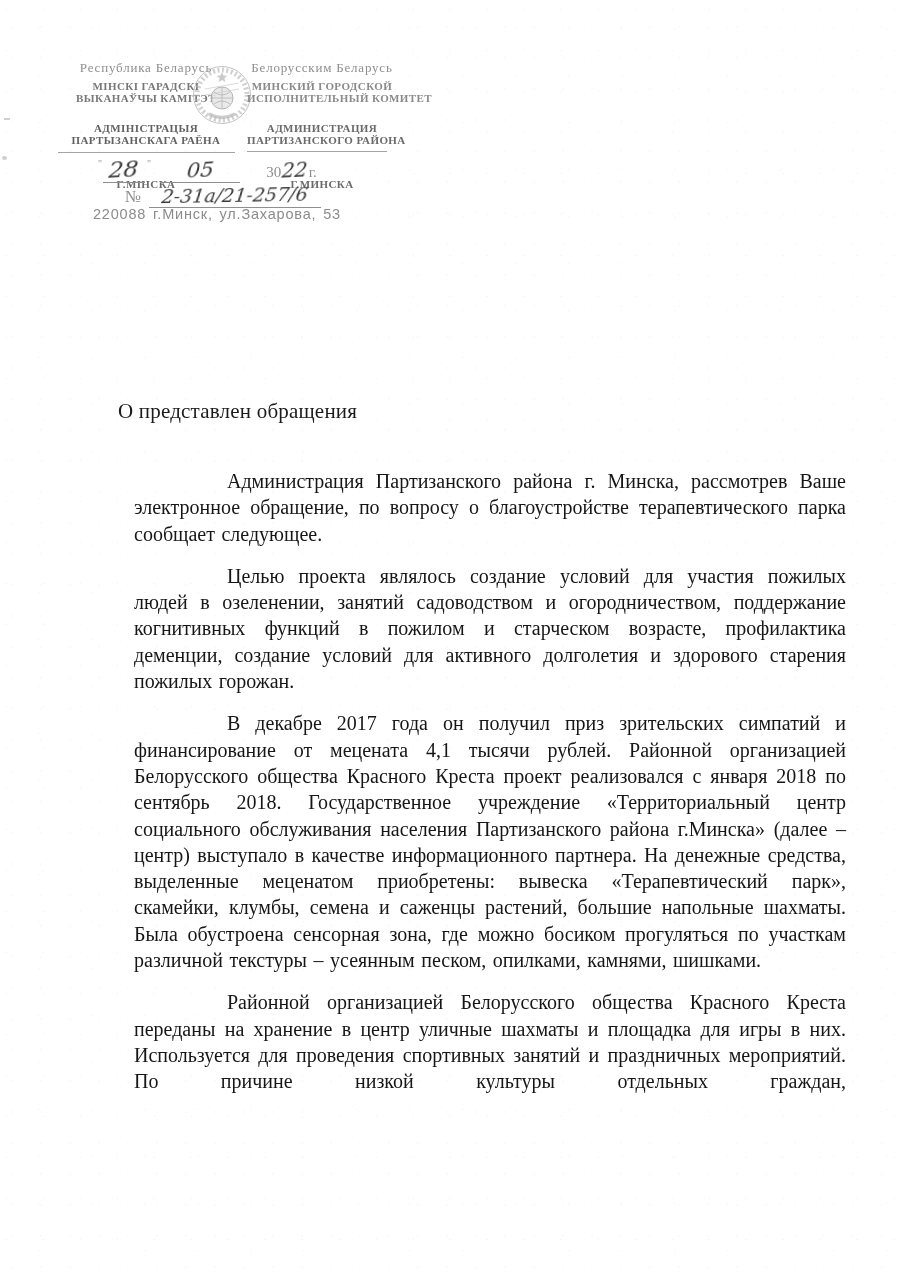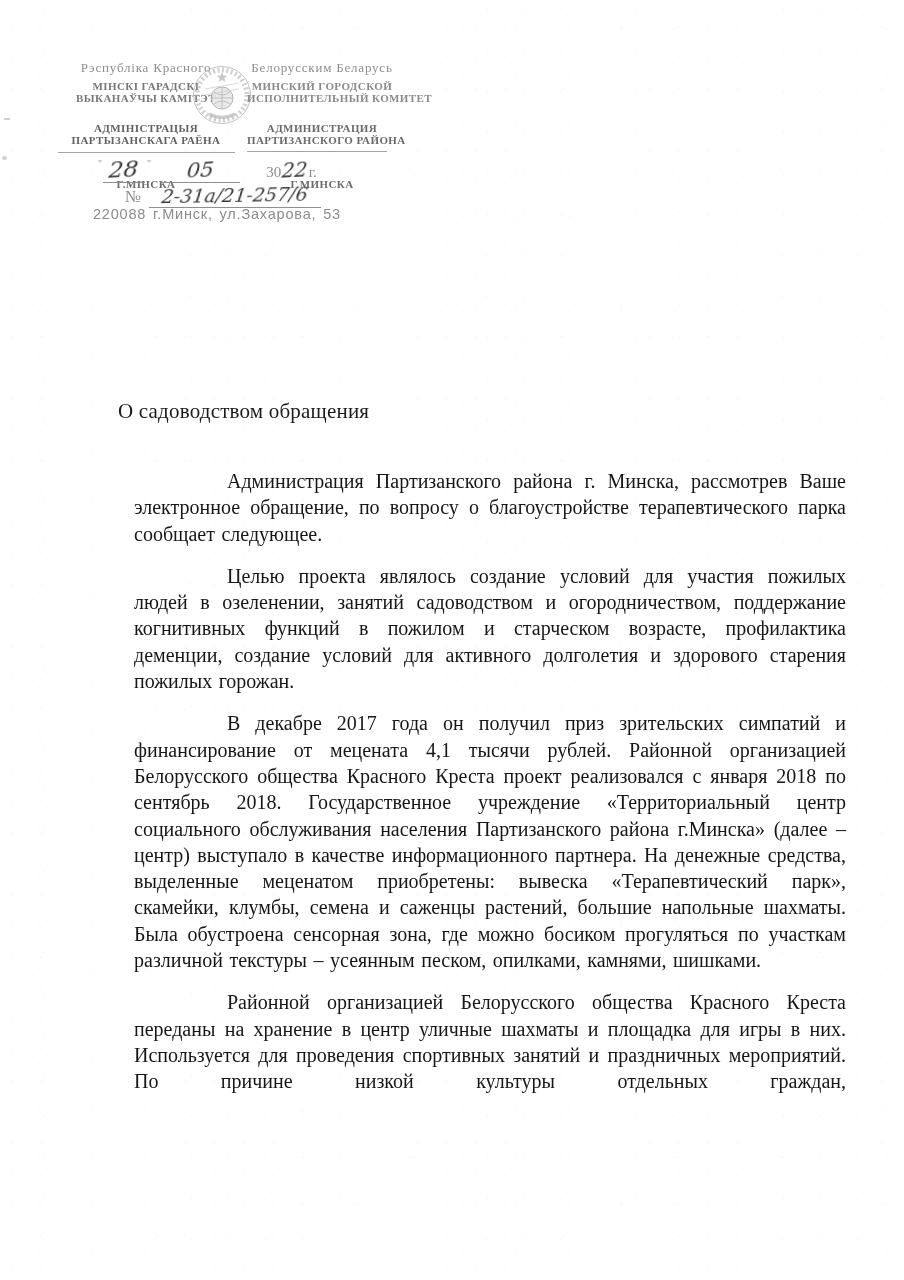--- a/index.html
+++ b/index.html
@@ -107,21 +107,21 @@
 </head>
 <body>
 
 <div class="page">
 
   <div class="speck speck-1"></div>
   <div class="speck speck-2"></div>
 
   <div class="letterhead">
     <div class="stamp-col col-left">
-        <div>Рэспубліка Красного</div>
+        <div>Республика Беларусь</div>
         <div>МІНСКІ ГАРАДСКІ</div>
         <div>ВЫКАНАЎЧЫ КАМІТЭТ</div>
         <div>АДМІНІСТРАЦЫЯ</div>
         <div>ПАРТЫЗАНСКАГА РАЁНА</div>
         <div>г.МІНСКА</div>
       </div>
 
     <svg class="emblem" viewBox="0 0 60 62" xmlns="http://www.w3.org/2000/svg">
       <circle cx="30" cy="31" r="28.5" fill="none" stroke="#b8b8b8" stroke-width="1"></circle>
       <circle cx="30" cy="31" r="25" fill="none" stroke="#b0b0b0" stroke-width="5" stroke-dasharray="2 2.5" opacity="0.7"></circle>
@@ -148,21 +148,21 @@
   <div class="date-line">
     <span class="q">"</span><span class="seg seg-day"><span class="hw">28</span></span><span class="q">"</span><span class="seg seg-month"><span class="hw">05</span></span><span class="year-group"><span>30</span><span class="hw">22</span><span>г.</span></span>
   </div>
 
   <div class="num-line">
     <span>№</span><span class="seg seg-number"><span class="hw">2-31а/21-257/6</span></span>
   </div>
 
   <div class="addr">220088 г.Минск, ул.Захарова, 53</div>
 
-  <h1 class="title">О садоводством обращения</h1>
+  <h1 class="title">О представлен обращения</h1>
 
   <div class="doc-body">
       <p class="para">Администрация Партизанского района г. Минска, рассмотрев Ваше электронное обращение, по вопросу о благоустройстве терапевтического парка сообщает следующее.</p>
       <p class="para">Целью проекта являлось создание условий для участия пожилых людей в озеленении, занятий садоводством и огородничеством, поддержание когнитивных функций в пожилом и старческом возрасте, профилактика деменции, создание условий для активного долголетия и здорового старения пожилых горожан.</p>
       <p class="para">В декабре 2017 года он получил приз зрительских симпатий и финансирование от мецената 4,1 тысячи рублей. Районной организацией Белорусского общества Красного Креста проект реализовался с января 2018 по сентябрь 2018. Государственное учреждение «Территориальный центр социального обслуживания населения Партизанского района г.Минска» (далее – центр) выступало в качестве информационного партнера. На денежные средства, выделенные меценатом приобретены: вывеска «Терапевтический парк», скамейки, клумбы, семена и саженцы растений, большие напольные шахматы. Была обустроена сенсорная зона, где можно босиком прогуляться по участкам различной текстуры – усеянным песком, опилками, камнями, шишками.</p>
       <p class="para">Районной организацией Белорусского общества Красного Креста переданы на хранение в центр уличные шахматы и площадка для игры в них. Используется для проведения спортивных занятий и праздничных мероприятий. По причине низкой культуры отдельных граждан,</p>
     </div>
 
 </div>
 

